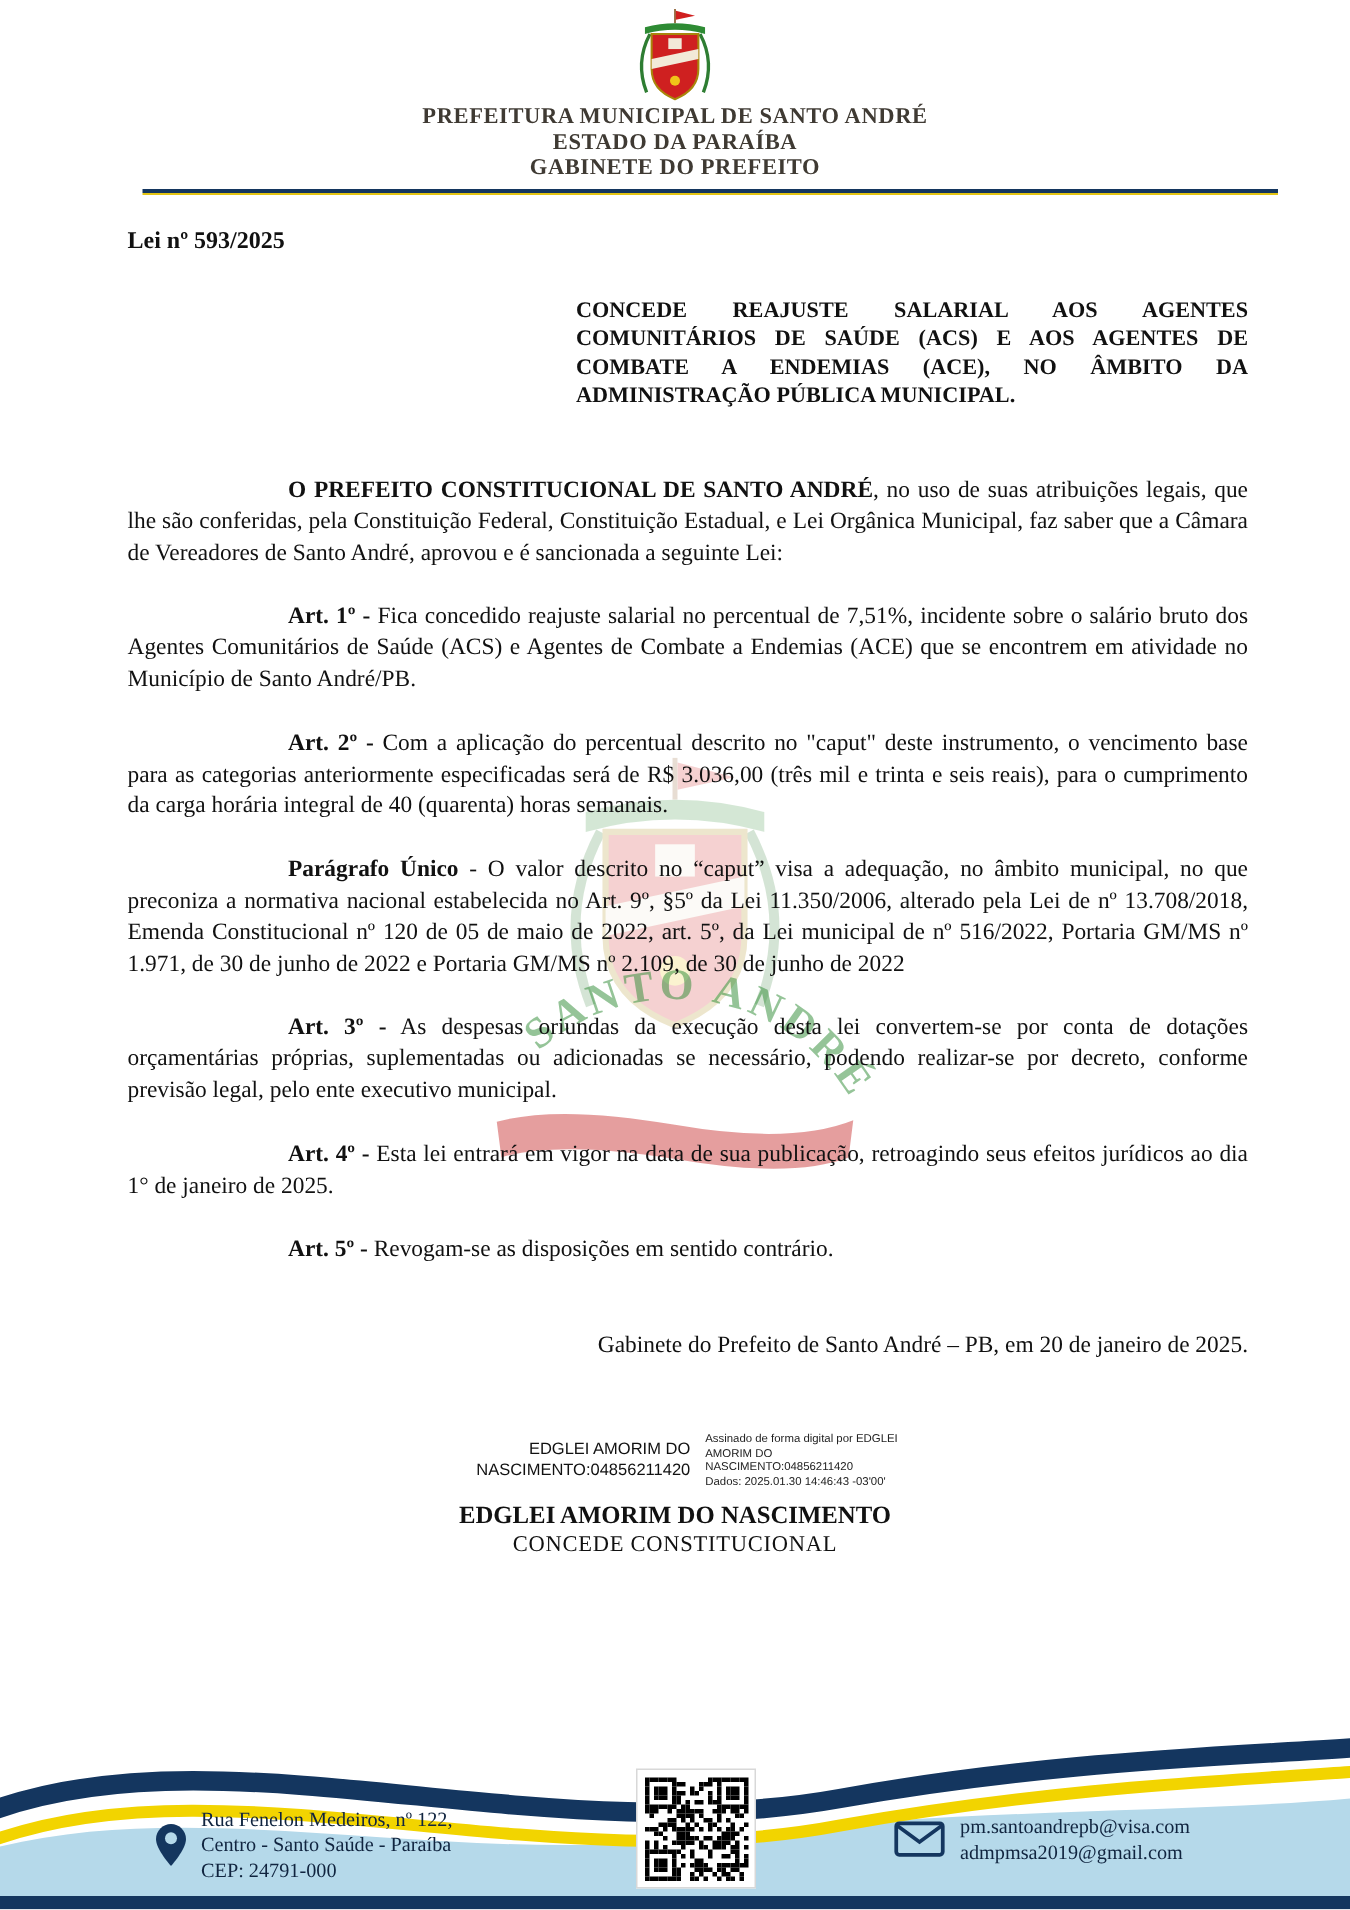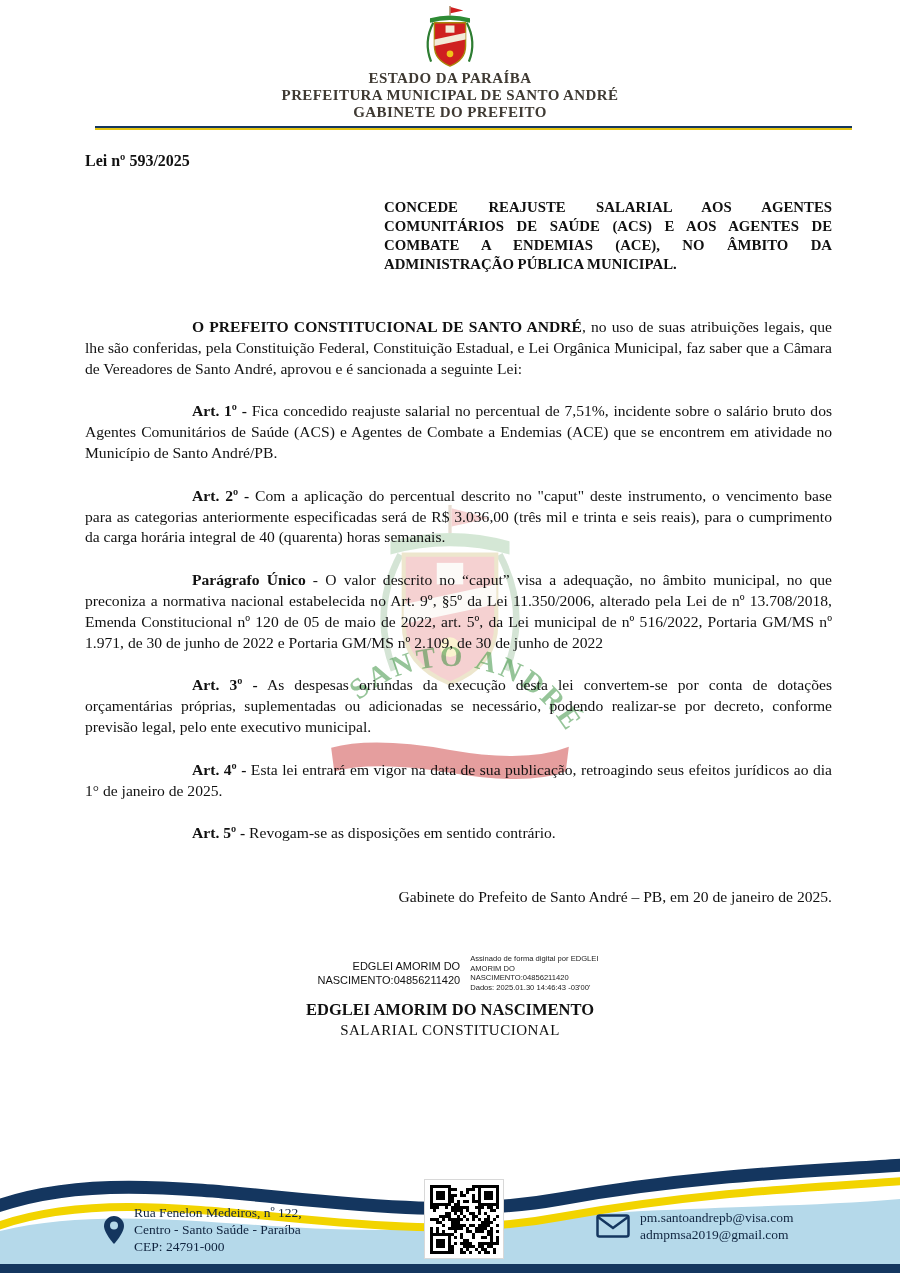--- a/index.html
+++ b/index.html
@@ -86,22 +86,22 @@
   </div>
 
   <div class="content">
 
     <header class="doc-header">
       <div class="crest-wrap">
         <svg width="56" height="64" viewBox="0 0 100 115">
             <use href="#crest"></use>
           </svg>
       </div>
+      <div class="org-line">PREFEITURA MUNICIPAL DE SANTO ANDRÉ</div>
       <div class="org-line">ESTADO DA PARAÍBA</div>
-      <div class="org-line">PREFEITURA MUNICIPAL DE SANTO ANDRÉ</div>
       <div class="org-line">GABINETE DO PREFEITO</div>
       <div class="header-rule"></div>
     </header>
 
     <div class="lei-num">Lei nº 593/2025</div>
 
     <div class="ementa">CONCEDE REAJUSTE SALARIAL AOS AGENTES COMUNITÁRIOS DE SAÚDE (ACS) E AOS AGENTES DE COMBATE A ENDEMIAS (ACE), NO ÂMBITO DA ADMINISTRAÇÃO PÚBLICA MUNICIPAL.</div>
 
     <div class="bodytext">
       <p class="para first"><span class="lead">O PREFEITO CONSTITUCIONAL DE SANTO ANDRÉ</span><span>, no uso de suas atribuições legais, que lhe são conferidas, pela Constituição Federal, Constituição Estadual, e Lei Orgânica Municipal, faz saber que a Câmara de Vereadores de Santo André, aprovou e é sancionada a seguinte Lei:</span></p>
@@ -118,21 +118,21 @@
     <div class="sig-block">
       <div class="sig-row">
         <div class="sig-digital">EDGLEI AMORIM DO
 NASCIMENTO:04856211420</div>
         <div class="sig-details">Assinado de forma digital por EDGLEI
 AMORIM DO
 NASCIMENTO:04856211420
 Dados: 2025.01.30 14:46:43 -03'00'</div>
       </div>
       <div class="sig-name">EDGLEI AMORIM DO NASCIMENTO</div>
-      <div class="sig-title">SALARIAL CONSTITUCIONAL</div>
+      <div class="sig-title">CONCEDE CONSTITUCIONAL</div>
     </div>
 
   </div>
 
   <footer class="doc-footer">
     <svg class="waves" viewBox="0 0 900 160" preserveAspectRatio="none">
       <path d="M0,118 C140,84 300,132 470,112 C640,92 790,96 900,86 L900,160 L0,160 Z" fill="#b5d9ea"></path>
       <path d="M-5,94 C150,38 360,122 560,86 C700,61 820,58 905,52" stroke="#14365f" stroke-width="13" fill="none"></path>
       <path d="M-5,114 C150,58 360,142 560,104 C700,79 820,74 905,68" stroke="#f2d400" stroke-width="8" fill="none"></path>
       <rect y="151" width="900" height="9" fill="#14365f"></rect>

